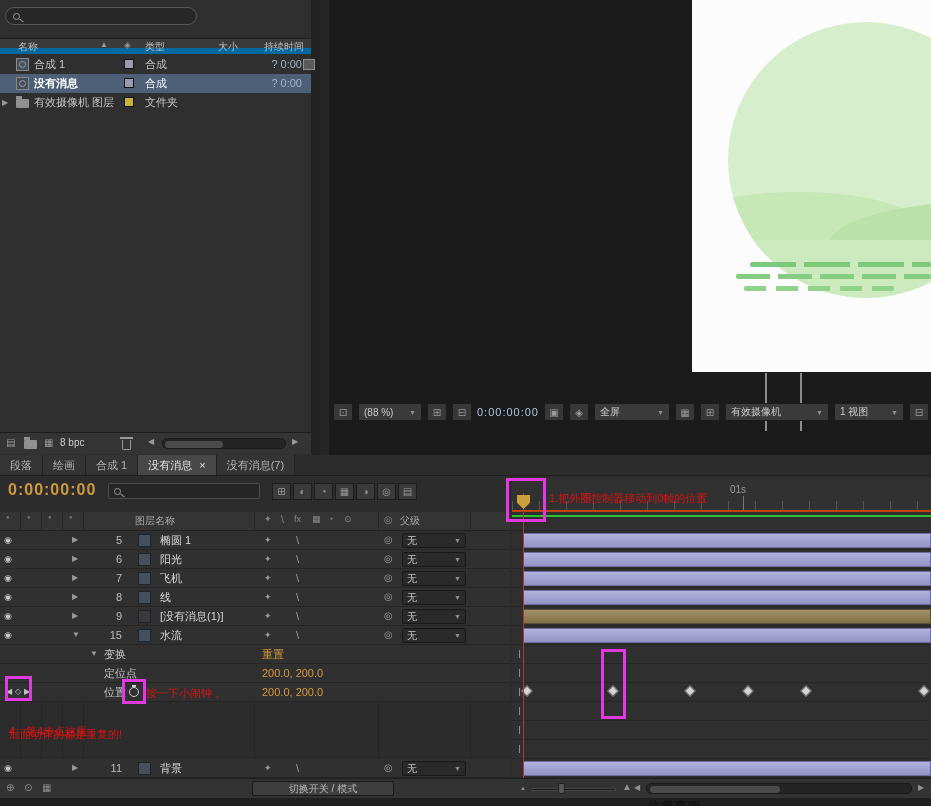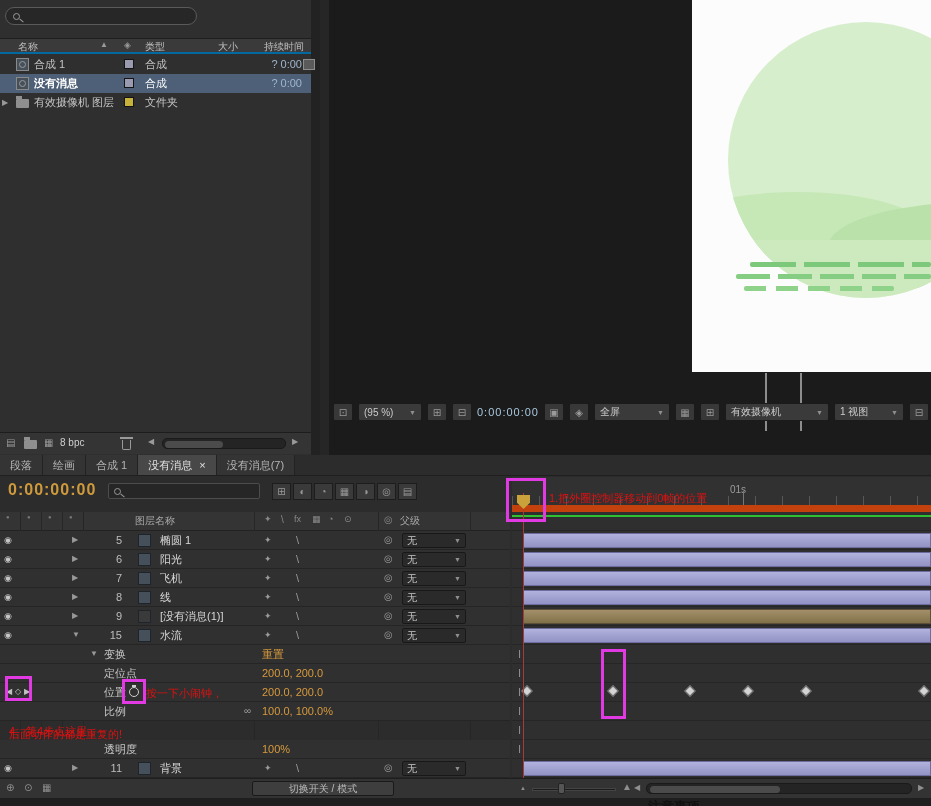--- a/index.html
+++ b/index.html
@@ -4,21 +4,21 @@
 <style>
 *{margin:0;padding:0;box-sizing:border-box}
 html,body{width:931px;height:806px}
 body{position:relative;background:#262626;color:#c4c4c4;font-family:"Liberation Sans","DejaVu Sans",sans-serif;font-size:11px;overflow:hidden}
 
 #project{position:absolute;left:0;top:0;width:320px;height:455px;background:#2f2f2f;border-right:9px solid #222}
 #psearch{position:absolute;left:5px;top:7px;width:192px;height:18px;background:#272727;border:1px solid #5a5a5a;border-radius:9px;display:flex;align-items:center;gap:6px;padding:0 7px}
 #psearch input{flex:1;background:none;border:none;outline:none;color:#ddd;font:inherit;min-width:0}
 .mag{width:7px;height:7px;border:1px solid #999;border-radius:50%;position:relative;flex:0 0 7px}
 .mag::after{content:"";position:absolute;left:5px;top:6px;width:5px;height:1px;background:#999;transform:rotate(40deg)}
-#phead{position:absolute;left:0;top:38px;width:100%;height:16px;background:#3a3a3a;border-top:1px solid #1e1e1e;border-bottom:2px solid #0369a1;font-size:10px;color:#bdbdbd}
+#phead{position:absolute;left:0;top:38px;width:100%;height:16px;background:#3a3a3a;border-top:1px solid #1e1e1e;border-bottom:6px solid #0369a1;font-size:10px;color:#bdbdbd}
 #phead span{position:absolute;top:1px}
 .prow{position:absolute;left:0;width:100%;height:19px}
 .prow span{position:absolute;line-height:19px}
 .prow.sel{background:#4d6078;color:#fff}
 .cicon{position:absolute;left:16px;top:3px;width:13px;height:13px;background:#46505a;border:1px solid #8a8a8a}
 .cicon::after{content:"";position:absolute;inset:2px;border:1px solid #9a9a9a;border-radius:50%}
 .fold{position:absolute;left:16px;top:6px;width:13px;height:9px;background:#8f8f8f;border-radius:1px}
 .fold::before{content:"";position:absolute;top:-3px;left:0;width:6px;height:3px;background:#8f8f8f}
 .swatch{position:absolute;left:124px;top:4px;width:10px;height:10px;border:1px solid #141414}
 .film{position:absolute;left:303px;top:4px;width:12px;height:11px;background:#5a5a5a;border:1px solid #8d8d8d}
@@ -46,21 +46,21 @@
 #vtc{color:#a9c7dd;font-size:11px;letter-spacing:1px;flex:0 0 auto}
 
 #timeline{position:absolute;left:0;top:455px;width:931px;height:351px;background:#2c2c2c}
 #tabbar{position:absolute;left:0;top:0;width:100%;height:21px;display:flex;background:#2c2c2c;border-bottom:1px solid #1f1f1f}
 .tab{display:flex;align-items:center;gap:7px;padding:0 10px;background:#343434;border-right:1px solid #222;color:#b5b5b5}
 .tab.active{background:#484848;color:#e2e2e2}
 #bigtc{position:absolute;left:8px;top:26px;color:#cf9a3c;font-size:16px;font-weight:bold;letter-spacing:1px}
 #tsearch{position:absolute;left:108px;top:28px;width:152px;height:16px;background:#262626;border:1px solid #4c4c4c;border-radius:2px;display:flex;align-items:center;gap:5px;padding:0 5px}
 #tsearch input{flex:1;background:none;border:none;outline:none;color:#ddd;font:inherit;min-width:0}
 .clusterbtn{position:absolute;top:28px;width:19px;height:17px;background:#3a3a3a;border:1px solid #1d1d1d;color:#999;font-size:10px;display:flex;align-items:center;justify-content:center}
-#ruler{position:absolute;left:512px;top:22px;width:419px;height:35px;background:#313131;border-bottom:7px solid #c2410c;overflow:hidden}
+#ruler{position:absolute;left:512px;top:22px;width:419px;height:35px;background:#313131;border-bottom:2px solid #c2410c;overflow:hidden}
 #ruler .ticks{position:absolute;left:0;bottom:0;width:100%;height:9px;background:repeating-linear-gradient(90deg,#565656 0 1px,transparent 1px 27px)}
 #sec1{position:absolute;left:218px;top:7px;color:#9b9b9b;font-size:10px}
 .majortick{position:absolute;left:231px;bottom:0;width:1px;height:14px;background:#777}
 #greenline{position:absolute;left:512px;top:60px;width:419px;height:2px;background:#2fc12f;z-index:3}
 #redline{position:absolute;left:523px;top:38px;width:1px;height:285px;background:#a83a3a;z-index:4}
 #playhead{position:absolute;left:517px;top:40px;width:13px;height:14px;background:#c9a23c;clip-path:polygon(0 0,100% 0,100% 55%,50% 100%,0 55%);z-index:5}
 #tracks{position:absolute;left:512px;top:57px;width:419px;height:266px;background:repeating-linear-gradient(180deg,#2f2f2f 0 18px,#262626 18px 19px)}
 #lhead{position:absolute;left:0;top:57px;width:510px;height:19px;background:#343434;border-bottom:1px solid #222;font-size:10px;color:#aaa}
 #lhead span{position:absolute;top:2px}
 .vline{position:absolute;top:57px;width:1px;height:266px;background:#262626}
@@ -161,21 +161,21 @@
     <div class="dash" style="left:58px;top:262px;width:181px;background:repeating-linear-gradient(90deg,#7cc97c 0 46px,transparent 46px 54px)"></div>
     <div class="dash" style="left:44px;top:274px;width:195px;background:repeating-linear-gradient(90deg,#85cd82 0 34px,transparent 34px 42px)"></div>
     <div class="dash" style="left:52px;top:286px;width:150px;background:repeating-linear-gradient(90deg,#8fd28a 0 22px,transparent 22px 32px)"></div>
   </div>
   <div class="vguide" style="left:436px"></div>
   <div class="vguide" style="left:471px"></div>
 
   <div id="vtools">
     <div class="tbtn">⊡</div>
     <div class="drop" style="width:64px">
-      <span>(95 %)</span>
+      <span>(88 %)</span>
       <span class="car">▼</span>
     </div>
     <div class="tbtn">⊞</div>
     <div class="tbtn">⊟</div>
     <span id="vtc">0:00:00:00</span>
     <div class="tbtn">▣</div>
     <div class="tbtn">◈</div>
     <div class="drop" style="width:76px">
       <span>全屏</span>
       <span class="car">▼</span>
@@ -355,29 +355,20 @@
     <span class="pval">200.0, 200.0</span>
   </div>
   <div class="hrow" style="top:228px">
     <span class="navs" style="left:6px">◀</span>
     <span class="navs" style="left:15px">◇</span>
     <span class="navs" style="left:24px">▶</span>
     <span class="plabel">位置</span>
     <span class="stopwatch"></span>
     <span class="pval">200.0, 200.0</span>
   </div>
-  <div class="hrow" style="top:247px">
-    <span class="plabel">比例</span>
-    <span class="link">∞</span>
-    <span class="pval">100.0, 100.0%</span>
-  </div>
-  <div class="hrow" style="top:285px">
-    <span class="plabel">透明度</span>
-    <span class="pval">100%</span>
-  </div>
 
   <div class="hrow" style="top:304px">
     <span class="eye">◉</span>
     <span class="exp">▶</span>
     <span class="num">11</span>
     <span class="licon"></span>
     <span class="lname">背景</span>
     <span class="sw1">✦</span>
     <span class="sw2">\</span>
     <span class="pick">◎</span>

